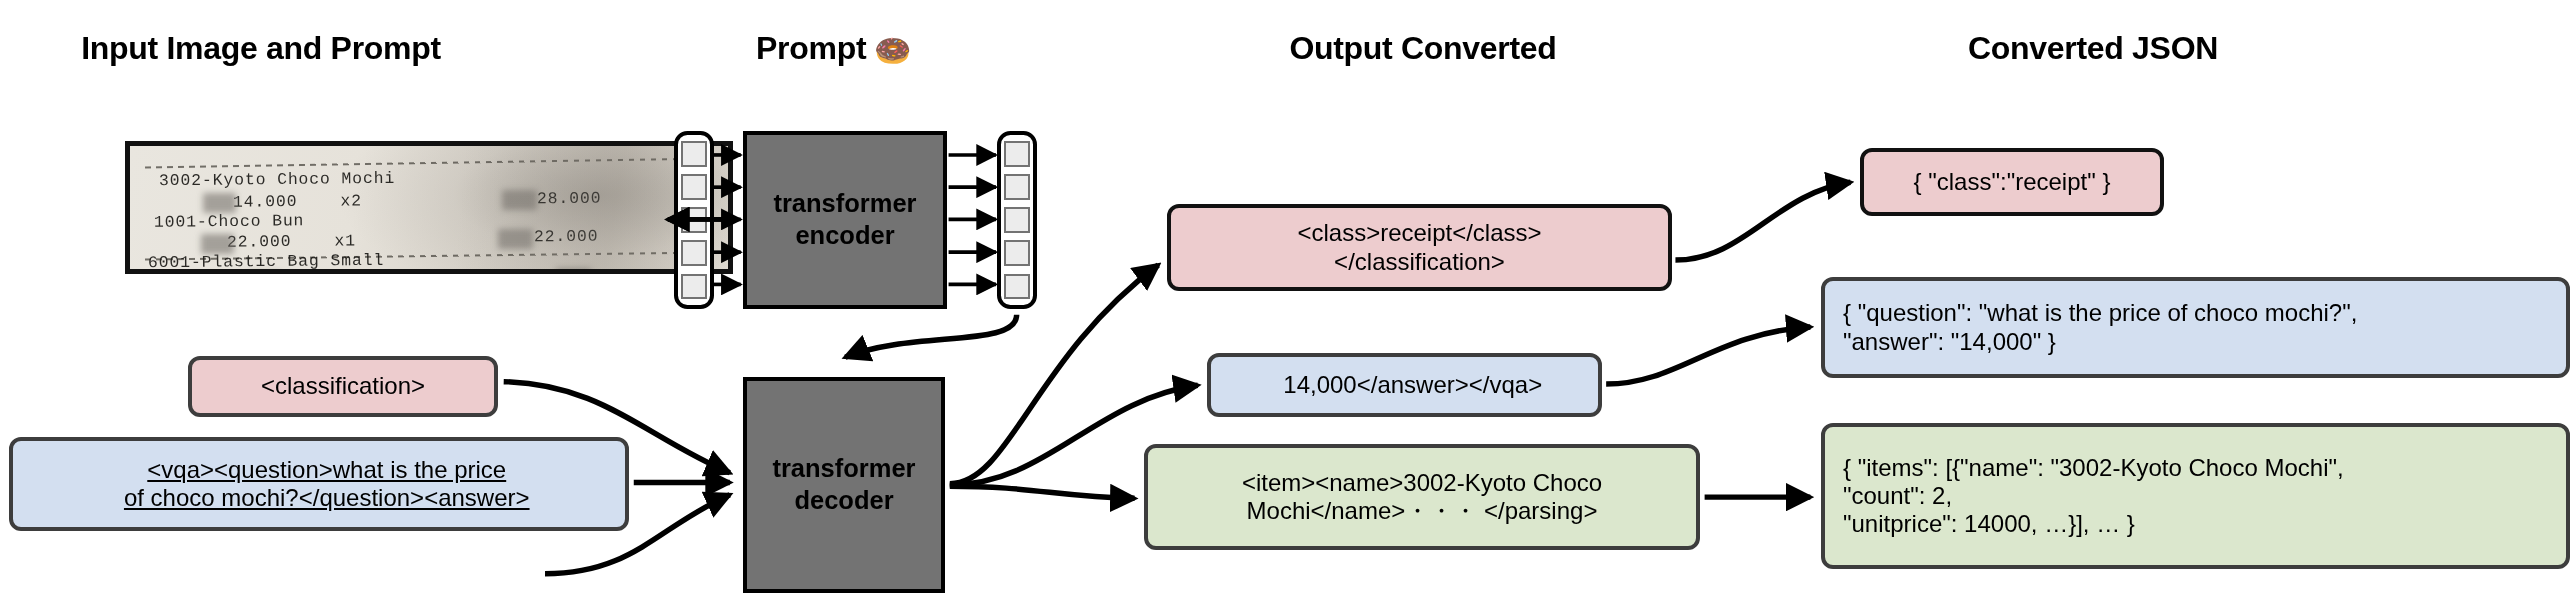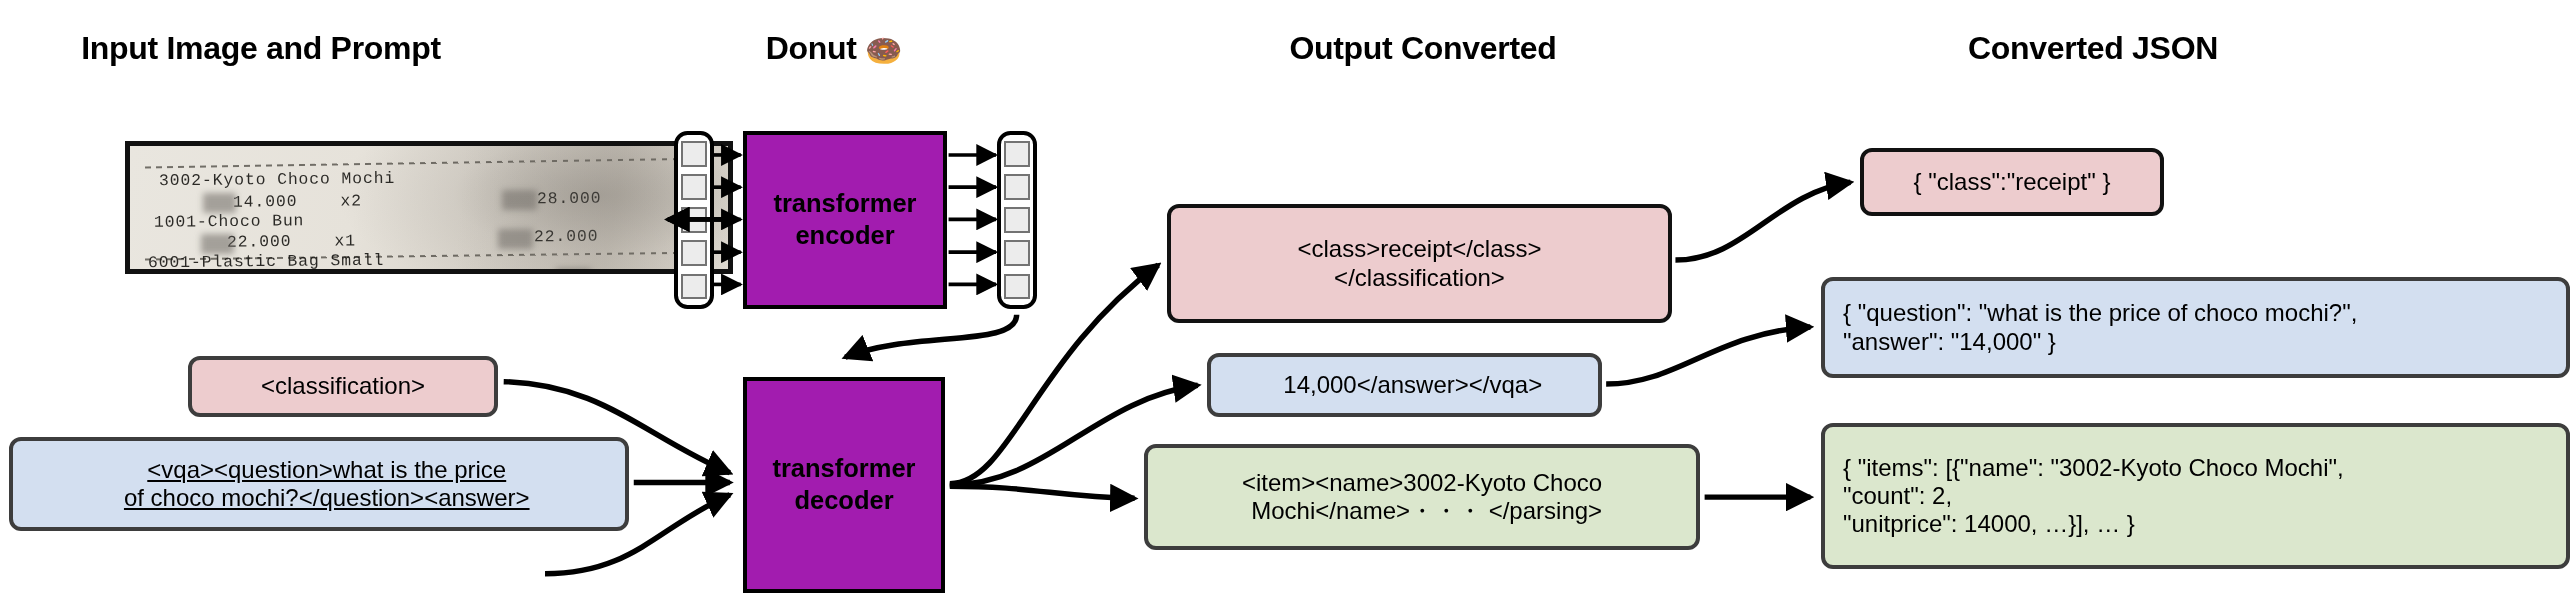--- a/index.html
+++ b/index.html
@@ -99,36 +99,36 @@
     justify-content: center;
     text-align: center;
     font-family: "Liberation Sans", sans-serif;
     font-size: 24px;
     color: #000;
     line-height: 1.18;
     padding: 3.6px 8.5px;
   }
   .node.pink   { background: #edccce; }
   .node.blue   { background: #d3dff0; padding-left: 25px; }
-  .node.green  { background: #dbe7cd; text-align: right; }
+  .node.green  { background: #dbe7cd; }
   .node.darkedge { border-color: #111; }
   .node .ml { white-space: pre-line; }
   .node.jsonbox {
     text-align: left;
     justify-content: flex-start;
     white-space: pre;
     font-size: 24px;
   }
 
   
   .tbox {
     position: absolute;
     box-sizing: border-box;
     border: 4.9px solid #000;
-    background: #a21caf;
+    background: #737373;
     display: flex;
     align-items: center;
     justify-content: center;
     font-weight: bold;
     font-size: 25.5px;
     line-height: 1.25;
     text-align: center;
     white-space: pre-line;
     color: #000;
   }
@@ -166,21 +166,21 @@
 </head>
 <body>
 
 <div id="stage">
 
   <div class="col-header" style="left:261px; top:13.4px;">
     <span>Input Image and Prompt</span>
   </div>
 
   <div class="col-header" style="left:834px; top:13.4px;">
-    <span>Donut </span><span class="donut-emoji">🍩</span>
+    <span>Prompt </span><span class="donut-emoji">🍩</span>
   </div>
 
   <div class="col-header" style="left:1423px; top:13.4px;">
     <span>Output Converted</span>
   </div>
 
   <div class="col-header" style="left:2093px; top:13.4px;text-align:right;">
     <span>Converted JSON</span>
   </div>
 
@@ -238,21 +238,21 @@
     <div class="tok"></div>
     <div class="tok"></div>
     <div class="tok"></div>
   </div>
 
   <div class="tbox" style="left:743px; top:360px; width:202px; height:216px;">
     <span>transformer
 decoder</span>
   </div>
 
-  <div class="node pink darkedge" style="left:1167px; top:187px; width:505px; height:119px;">
+  <div class="node pink darkedge" style="left:1167px; top:187px; width:505px; height:87px;">
     <span class="ml">&lt;class&gt;receipt&lt;/class&gt;
 &lt;/classification&gt;</span>
   </div>
 
   <div class="node blue" style="left:1207px; top:336px; width:395px; height:64px;">
     <span class="ml">14,000&lt;/answer&gt;&lt;/vqa&gt;</span>
   </div>
 
   <div class="node green" style="left:1144px; top:427px; width:556px; height:106px;">
     <span class="ml">&lt;item&gt;&lt;name&gt;3002-Kyoto Choco

